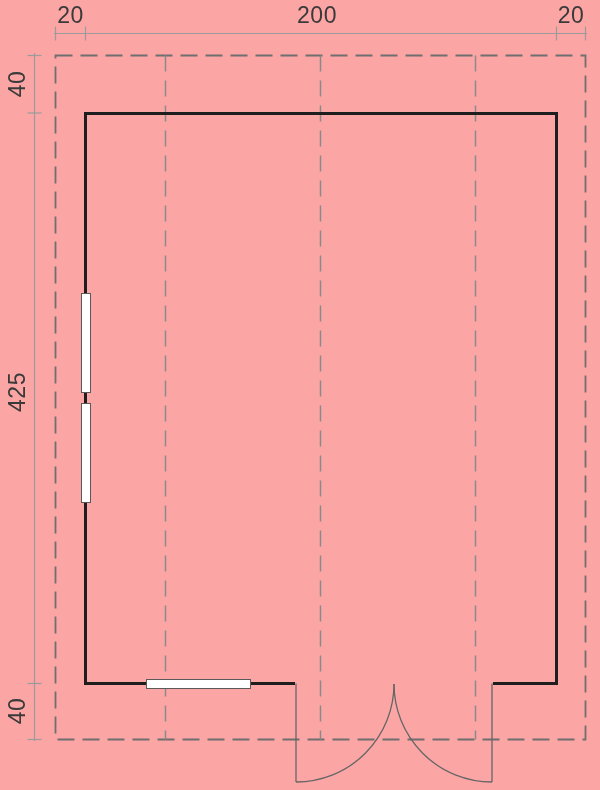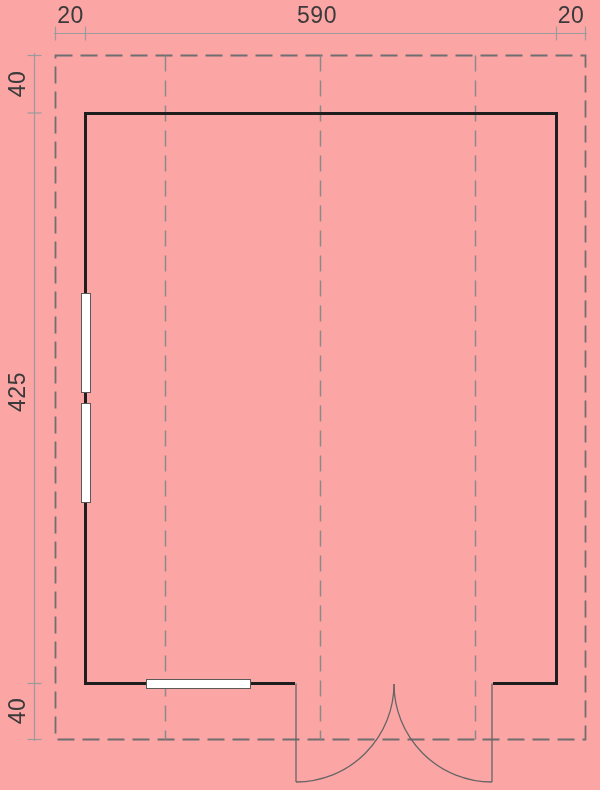--- a/index.html
+++ b/index.html
@@ -72,21 +72,21 @@
       <path d="M 296 782 A 98 98 0 0 0 394 684"></path>
       <path d="M 492 782 A 98 98 0 0 1 394 684"></path>
     </g>
 
     <rect x="81.5" y="293.5" width="9" height="99" fill="#ffffff" stroke-width="1" stroke="#5a5a5a"></rect>
     <rect x="81.5" y="403.5" width="9" height="99" fill="#ffffff" stroke-width="1" stroke="#5a5a5a"></rect>
     <rect x="146.5" y="679.5" width="104" height="9" fill="#ffffff" stroke-width="1" stroke="#5a5a5a"></rect>
   </svg>
 
   <div class="dim-label" style="left:70.5px;top:4px;">20</div>
-  <div class="dim-label" style="left:317px;top:4px;">590</div>
+  <div class="dim-label" style="left:317px;top:4px;">200</div>
   <div class="dim-label" style="left:571px;top:4px;">20</div>
 
   <div class="dim-label vertical" style="left:17px;top:84px;">40</div>
   <div class="dim-label vertical" style="left:17px;top:392px;">425</div>
   <div class="dim-label vertical" style="left:17px;top:711px;">40</div>
 
 
 </div>
 
 </body></html>

